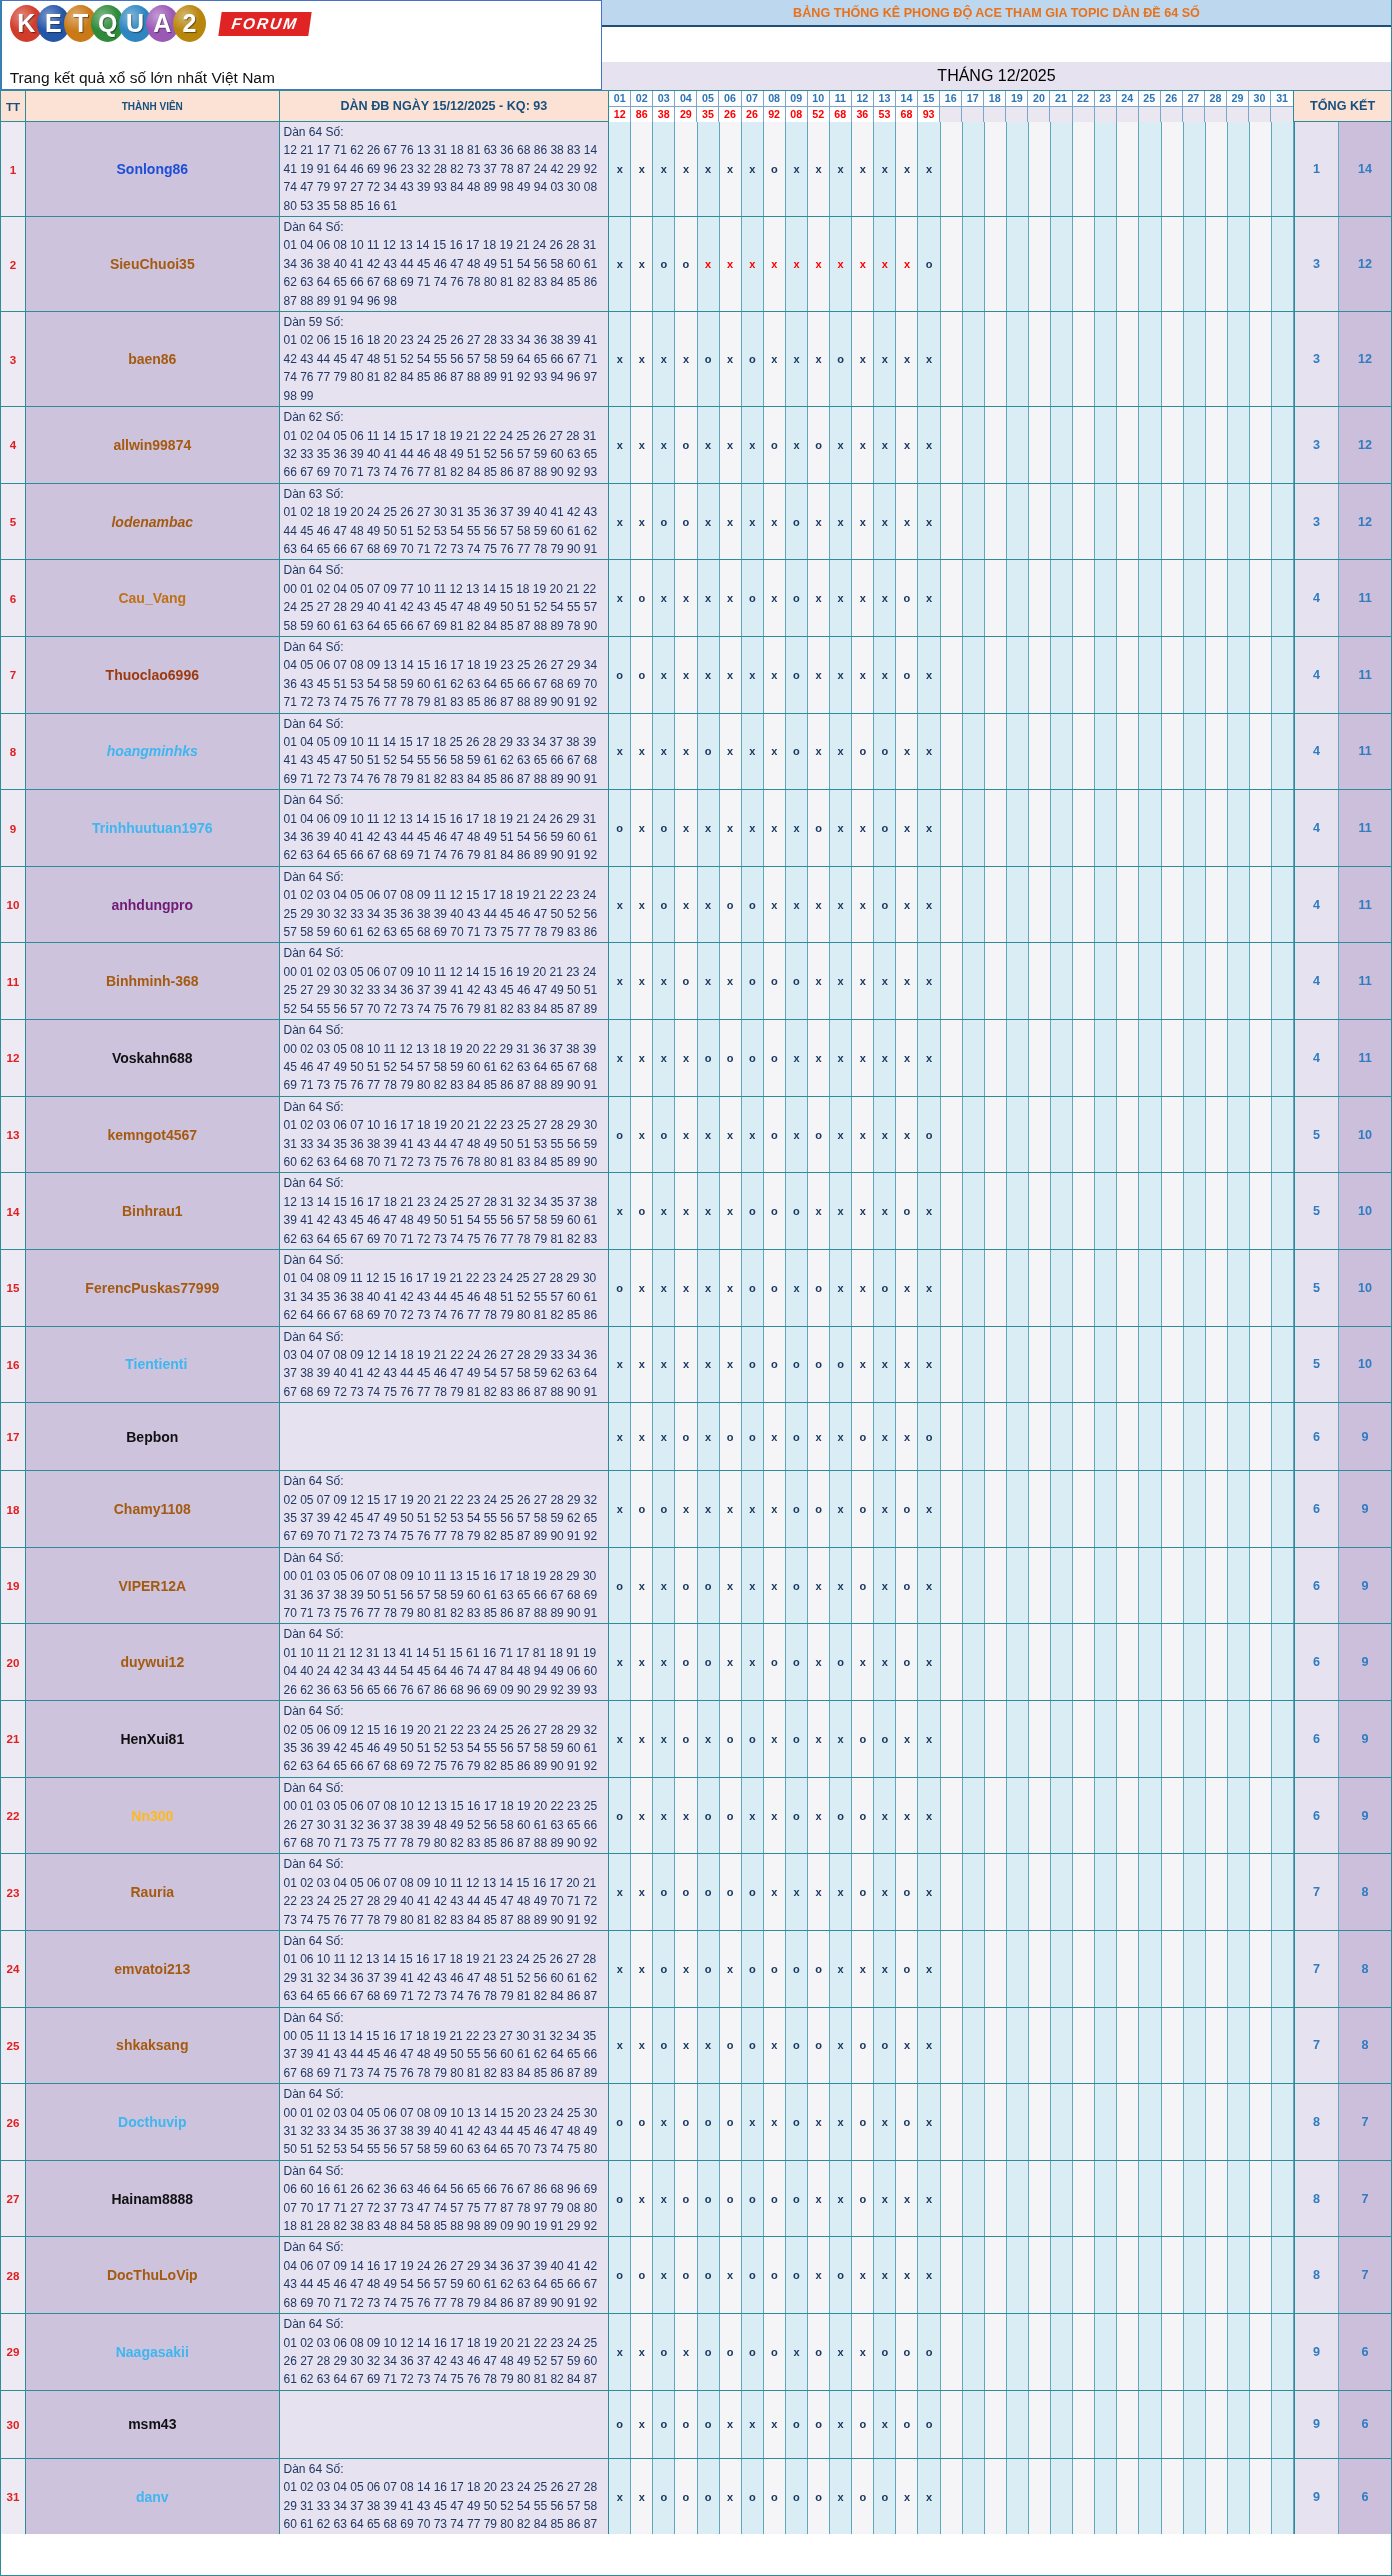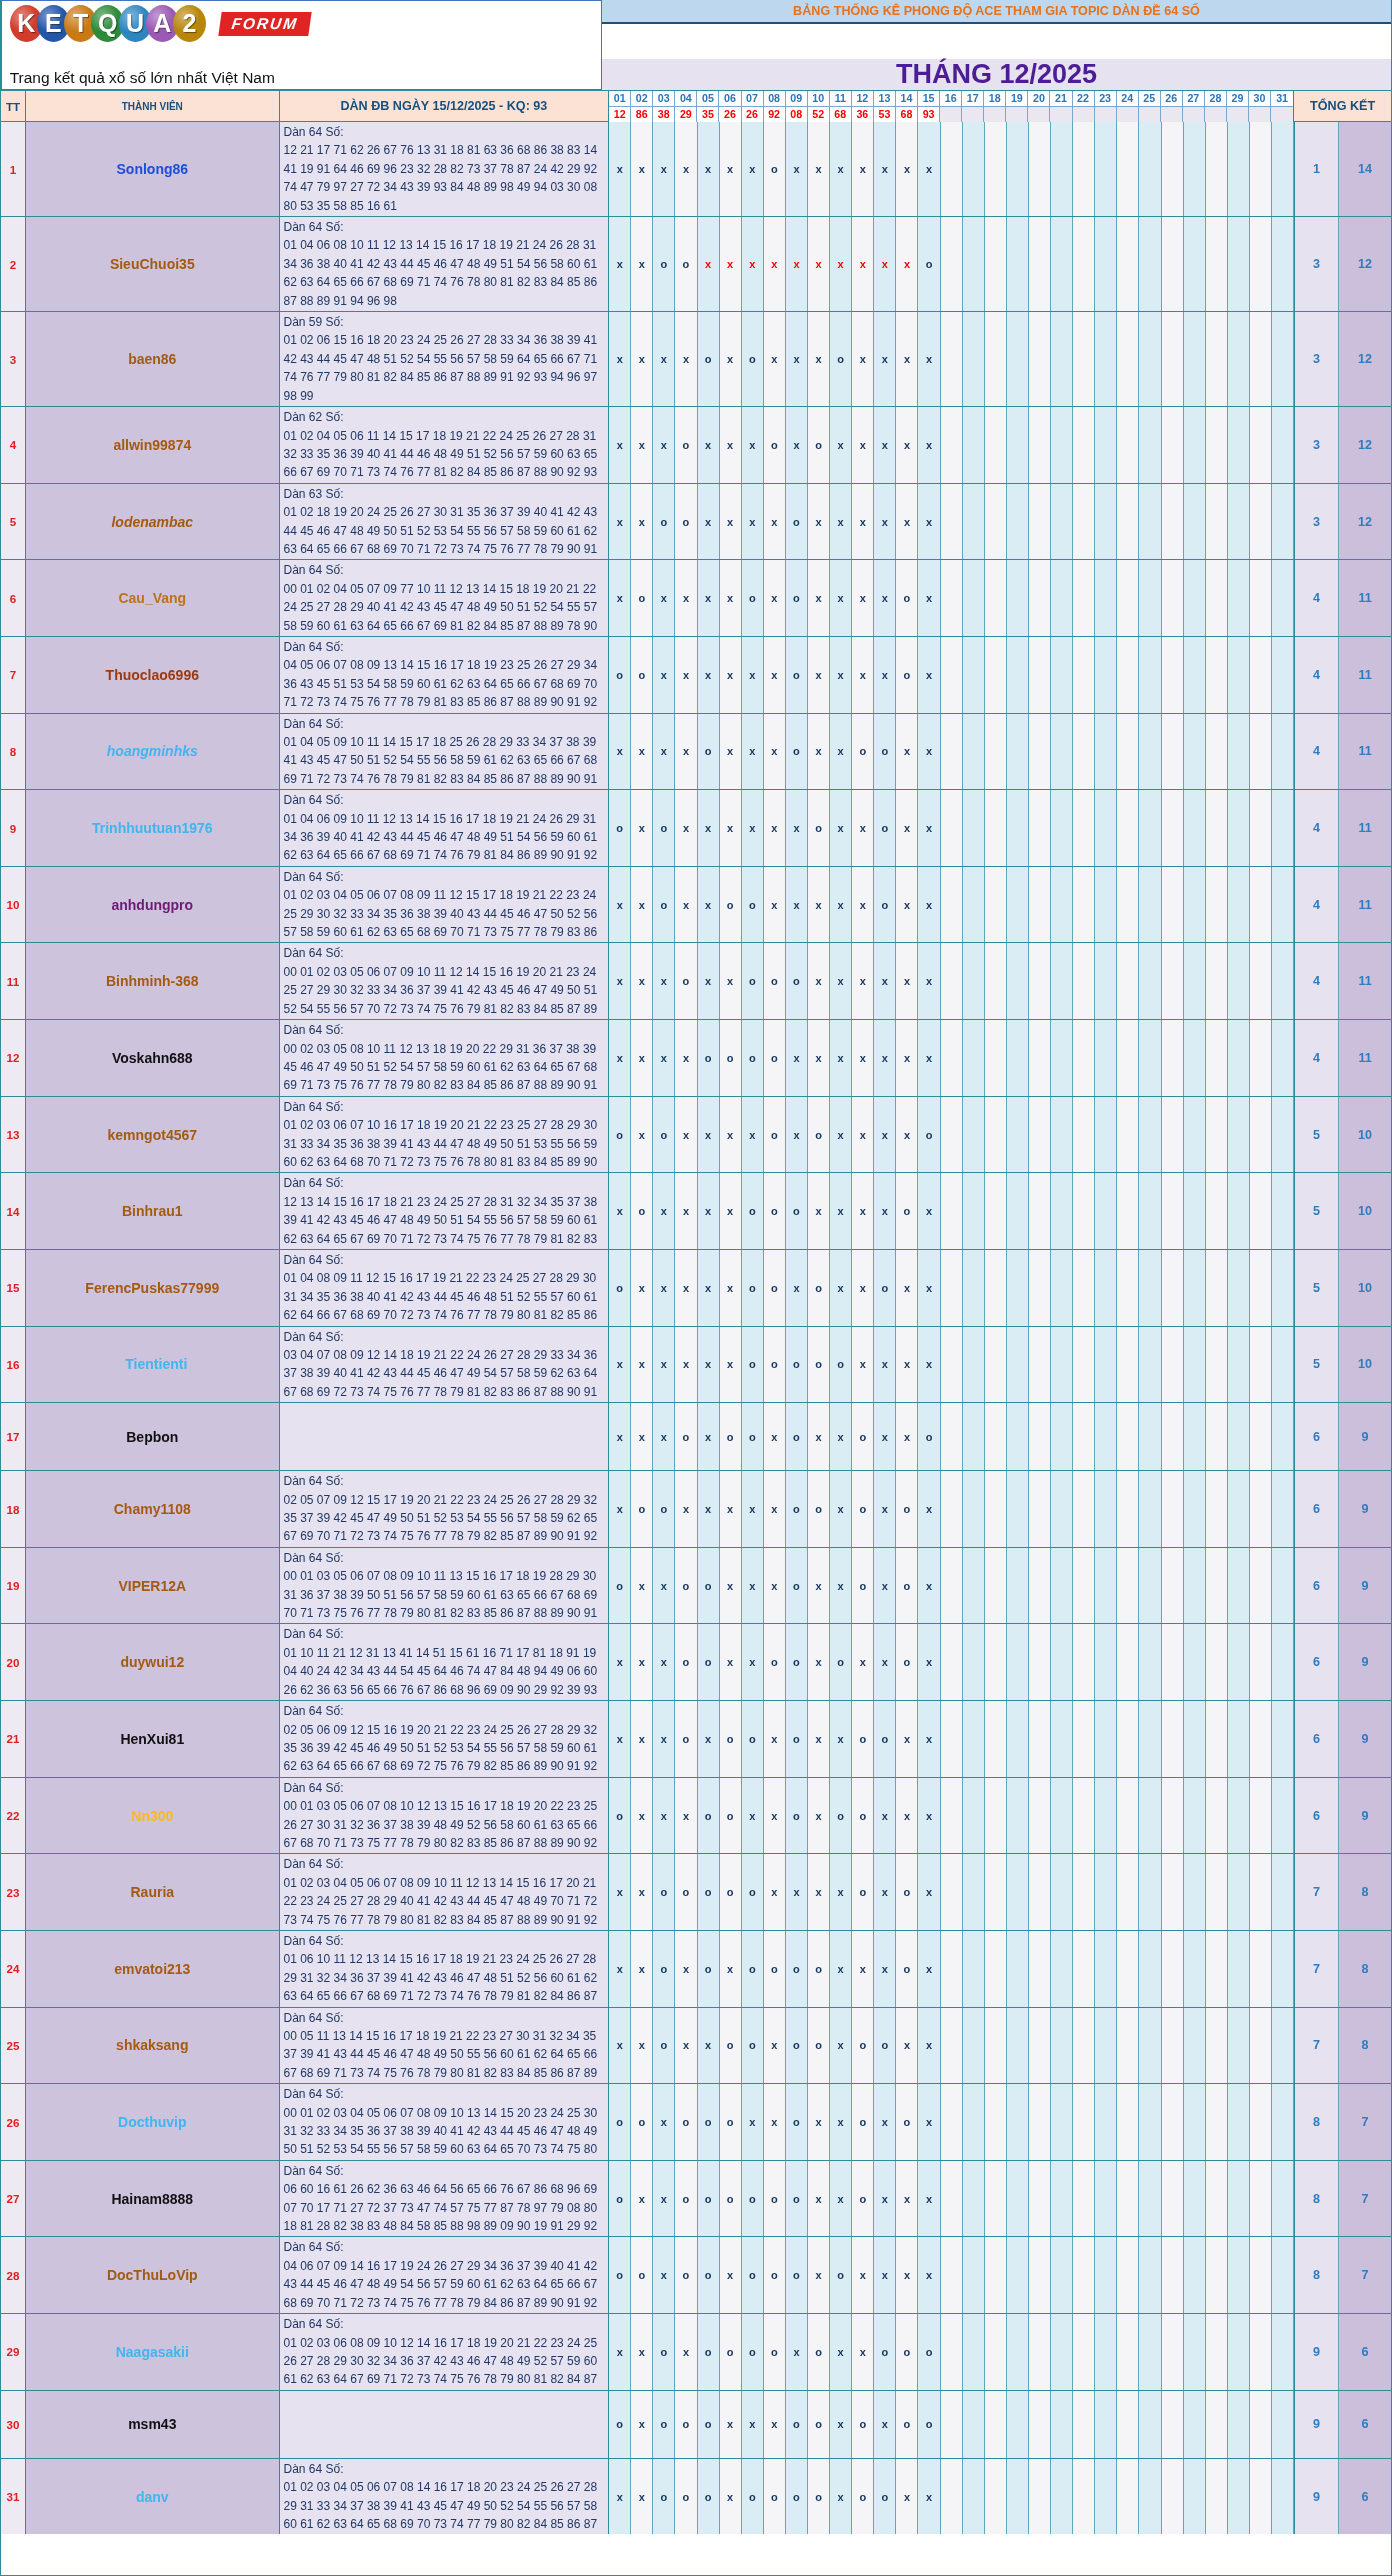--- a/index.html
+++ b/index.html
@@ -8,21 +8,21 @@
 
   
   .topbar { display:flex; height:90px; }
   .logo-box { width:601px; background:#fff; border:1px solid #4472C4; padding:3.9px 5.8px 1.9px 5.8px; display:flex; flex-direction:column; justify-content:space-between; }
   .logo-row { display:flex; align-items:center; gap:1.9px; padding-left:1.9px; }
   .ball { display:inline-flex; width:33px; height:37px; border-radius:50%; color:#fff; font-weight:bold; font-size:25px; align-items:center; justify-content:center; text-shadow:1px 1px 1px rgba(0,0,0,.45); margin-right:-5.8px; }
   .forum-badge { margin-left:17.5px; background:#E02424; color:#fff; font-style:italic; font-weight:bold; font-size:15.5px; padding:2.9px 11.6px; transform:skewX(-8deg); letter-spacing:1.9px; }
   .tagline { font-size:15.5px; color:#111; padding-left:1.9px; }
   .head-right { flex:1; display:flex; flex-direction:column;gap:35px; }
   .banner { height:27px; background:#BDD7EE; border-bottom:2.9px solid #1F4E79; color:#E8711A; font-weight:bold; font-size:12.6px; display:flex; align-items:center; justify-content:center; }
-  .month { flex:1; background:#E6E2EF; color:#4c1d95; font-weight:bold; font-size:27px; display:flex; align-items:center; justify-content:center; }
+  .month { flex:1; background:#E6E2EF; color:#000000; font-weight:normal; font-size:16px; display:flex; align-items:center; justify-content:center; }
 
   
   .colhead { display:flex; height:32px; border-top:1.9px solid #2E8B9A; border-bottom:1.9px solid #2E8B9A; }
   .ch { background:#FBE2D5; color:#17507E; font-weight:bold; display:flex; align-items:center; justify-content:center; border-right:1.9px solid #2E8B9A; }
   .ch.tt { width:25px; font-size:11.6px; }
   .ch.member { width:254px; font-size:10px; }
   .ch.dan { width:330px; font-size:12.6px; }
   .ch.total { width:97px; font-size:12.6px; border-right:none; }
   .days-grid { width:686px; display:grid; grid-template-columns:repeat(31,1fr); border-right:1.9px solid #2E8B9A; }
   .day-col { display:flex; flex-direction:column; border-right:1px solid #7BA7CC; }

